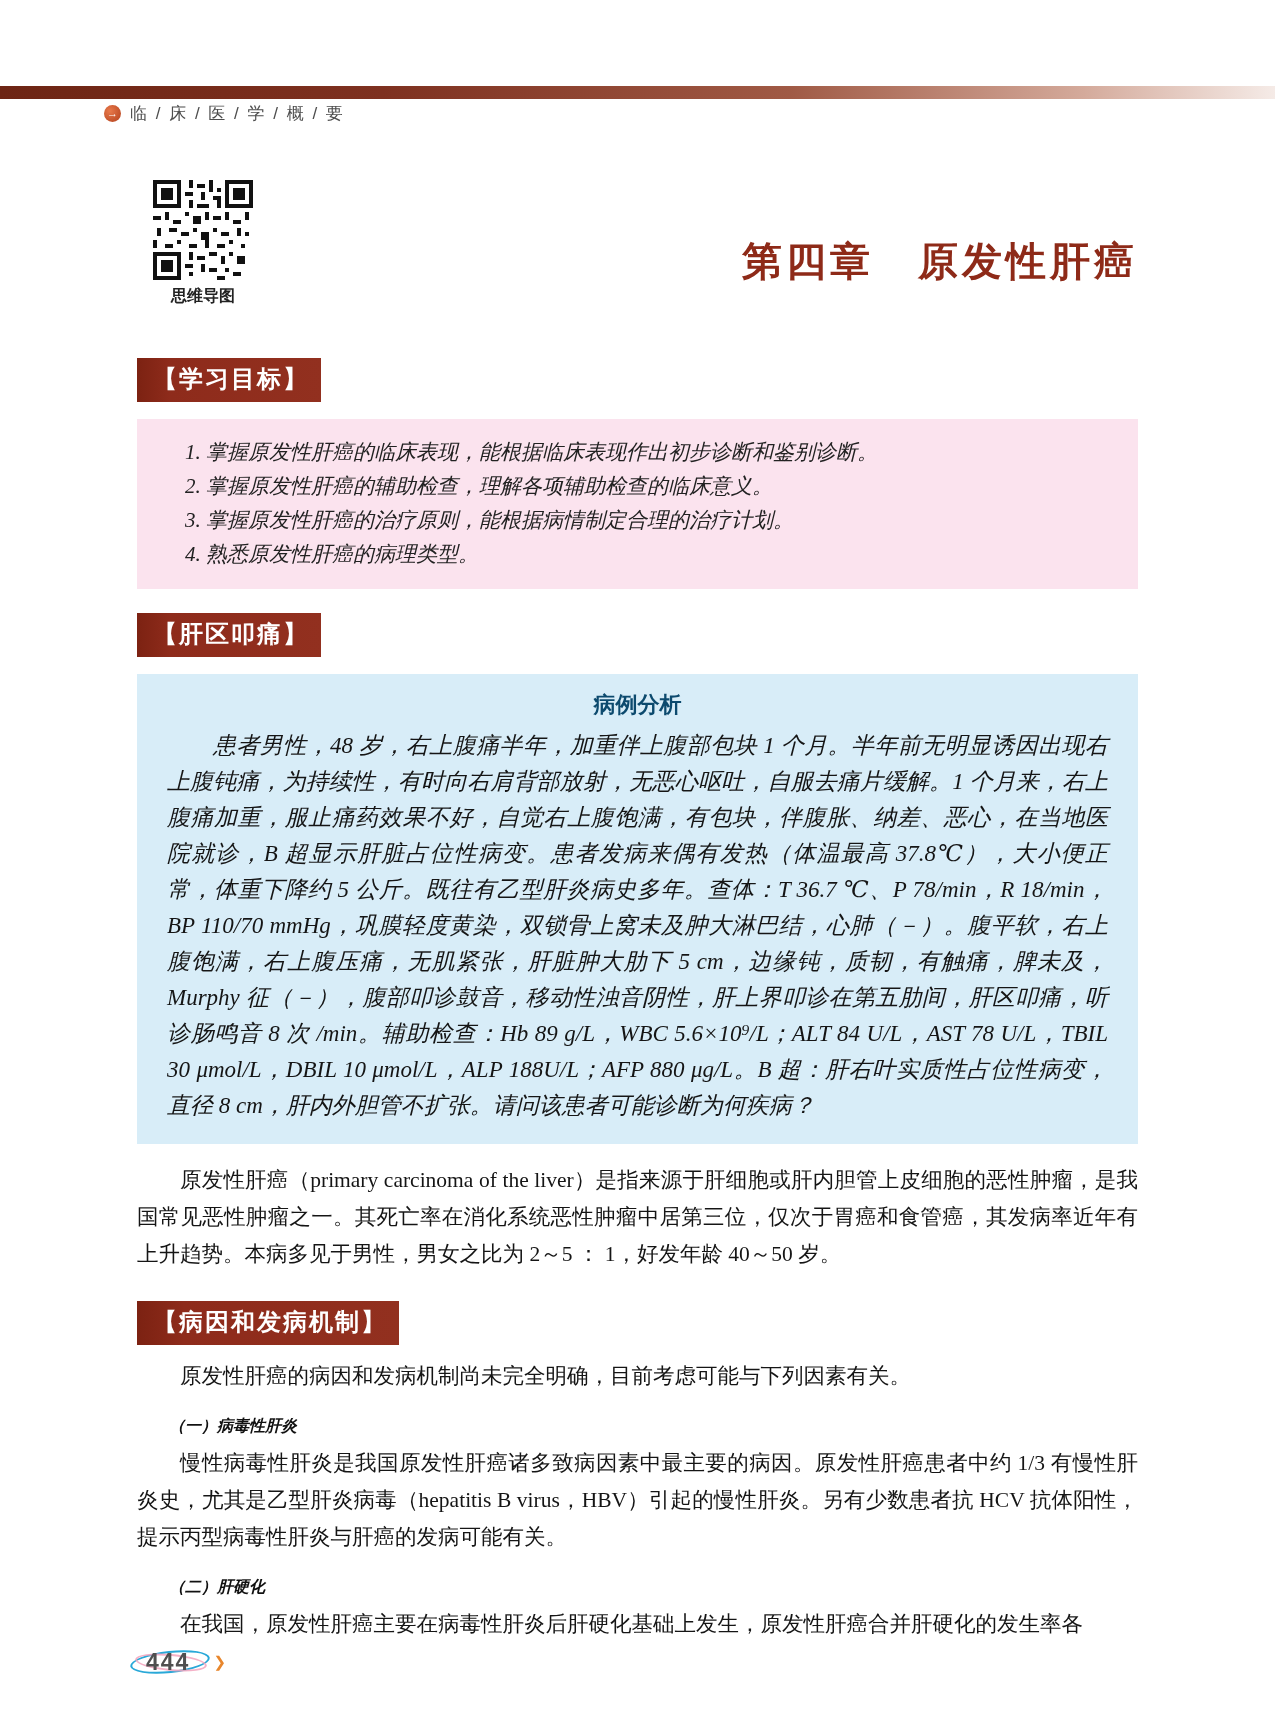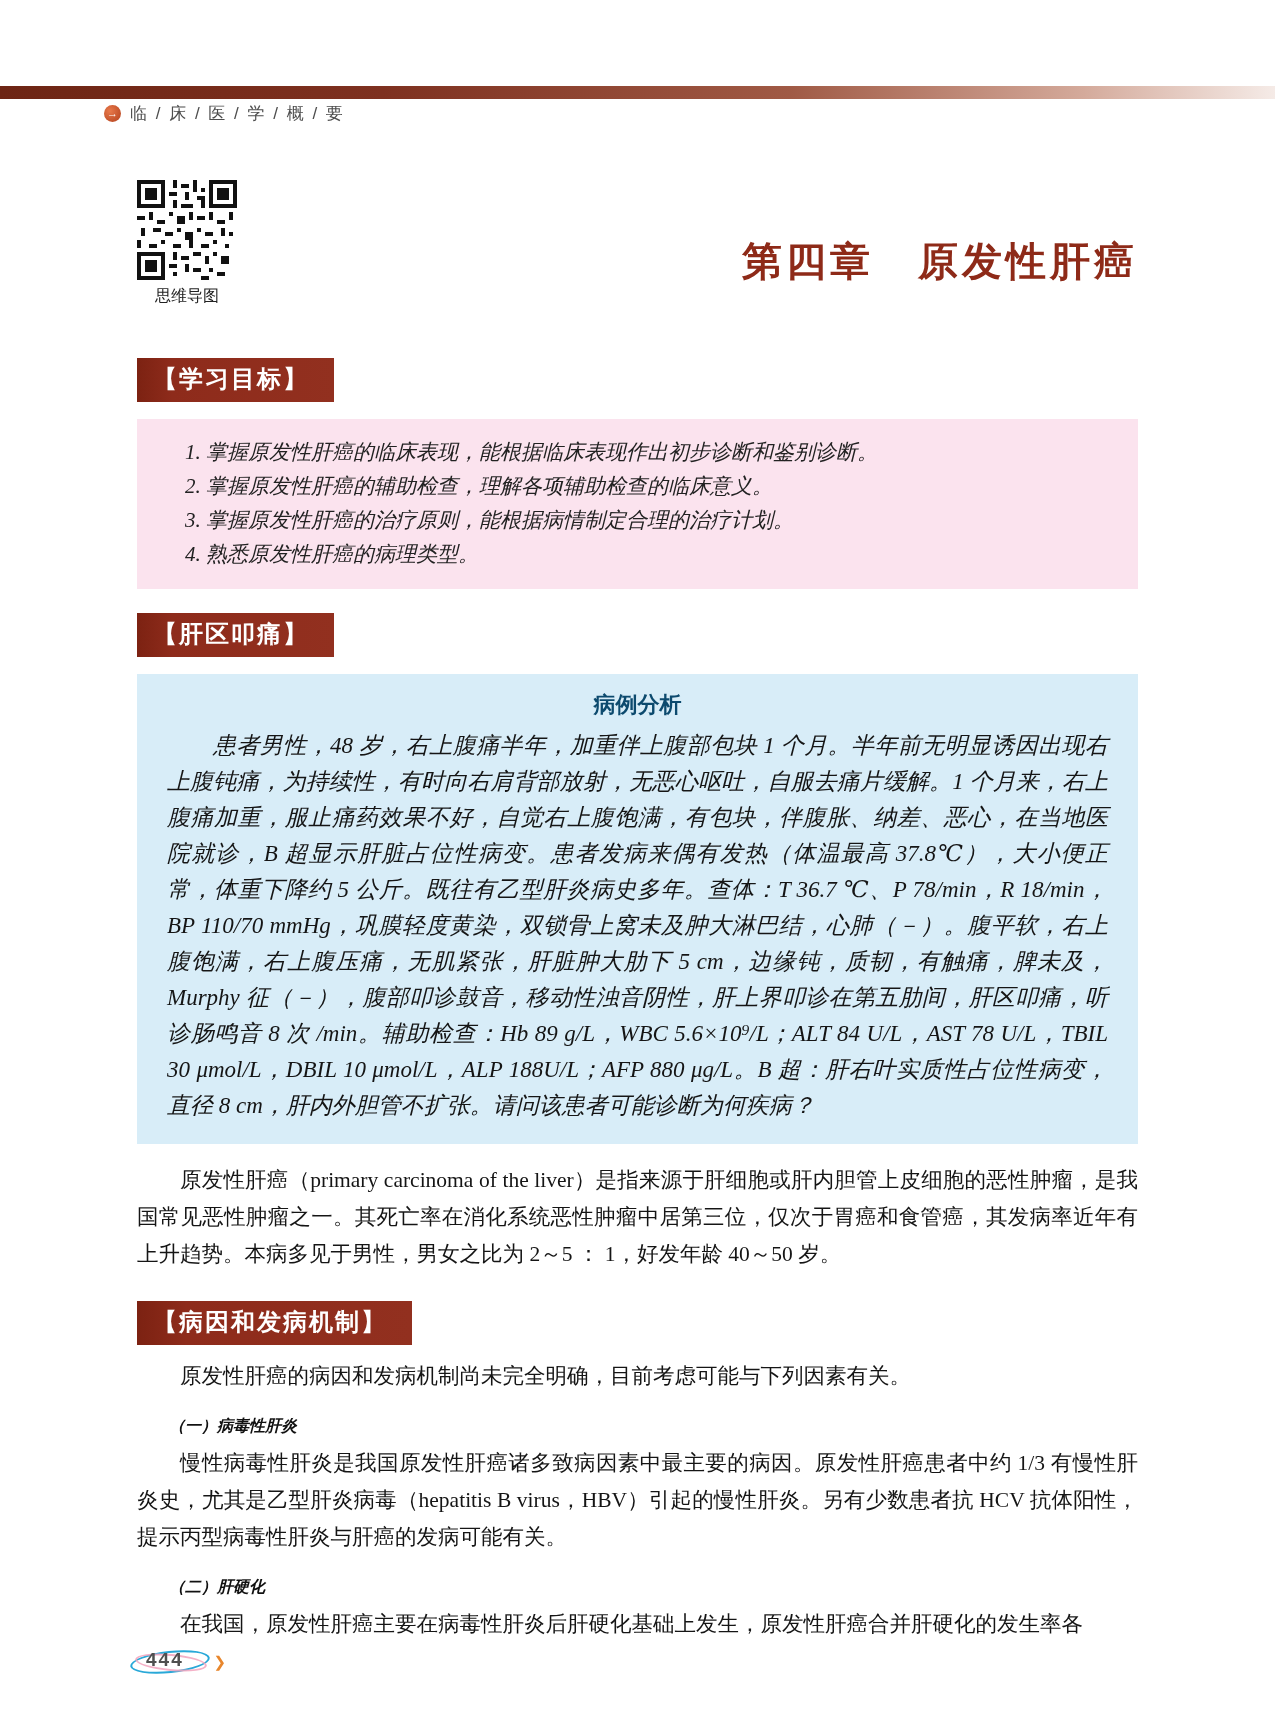--- a/index.html
+++ b/index.html
@@ -27,34 +27,34 @@
     width:17px; height:17px; border-radius:50%;
     background:radial-gradient(circle at 35% 35%, #e8794a, #b2401c);
     color:#fff; font-size:11px; line-height:17px; text-align:center; flex:0 0 auto;
   }
   .brand { font-size:17px; color:#4d4d4d; letter-spacing:2px; }
 
   .content { position:relative; padding:180px 137px 0 137px; }
 
   
   .chapter-head { position:relative; height:128px; }
-  .qr-block { position:absolute; left:0; top:0; width:100px; text-align:center; }
+  .qr-block { position:absolute; left:16px; top:0; width:100px; text-align:center;font-weight:bold; }
   .qr { width:100px; height:100px; display:block; }
   .qr-caption { margin-top:6px; font-size:16px; color:#222; font-family:"Liberation Sans","DejaVu Sans",sans-serif; }
   .chapter-title {
     text-align:right; padding-top:54px;
     font-size:40px; font-weight:bold; letter-spacing:4px; color:#8e2a18;
   }
 
   
   .section-tag {
     width:fit-content; background:#8e2b1b; color:#fff;
     font-family:Liberation Sans, sans-serif;
     font-weight:bold; font-size:24px; letter-spacing:2px;
-    padding:5px 25px 7px 16px;
+    padding:5px 12px 7px 16px;
     background-image:linear-gradient(90deg,#7c2212 0%, #8e2b1b 18%, #92301f 100%);
   }
   .tag-objectives { margin-top:50px; }
   .tag-knowledge { margin-top:24px; }
   .tag-etiology  { margin-top:28px; }
 
   
   .pink-box { margin-top:17px; background:#fbe3ee; padding:16px 30px 18px 48px; }
   .pink-box p {
     font-size:21px; line-height:34px; font-style:italic; color:#222;
@@ -79,21 +79,21 @@
   .lead  { margin-top:13px; }
   .sub-title {
     margin-top:12px; font-size:16px; line-height:37px; font-weight:bold;
     font-style:italic; text-indent:2em; color:#111;
   }
   .sub-text { margin-top:1px; }
 
   
   .footer { position:absolute; left:130px; bottom:38px; width:92px; height:36px; }
   .pageno {
-    position:absolute; left:16px; top:5px; font-size:19px; font-weight:bold;
+    position:absolute; left:16px; top:5px; font-size:23px; font-weight:bold;
     color:#4f4f4f; letter-spacing:2px;
     font-family:"Liberation Sans","DejaVu Sans",sans-serif; z-index:2;
   }
   .swirl { position:absolute; border-radius:50%; }
   .s1 { left:0; top:7px; width:80px; height:22px; border:2px solid #29a8d8; transform:rotate(-6deg); }
   .s2 { left:5px; top:10px; width:72px; height:17px; border:2px solid #f2a3bd; transform:rotate(5deg); opacity:.85; }
   .swirl-arrow { position:absolute; right:-4px; top:9px; color:#e8862c; font-size:15px; z-index:2;
     font-family:"DejaVu Sans",sans-serif; }
 </style>
 </head>

